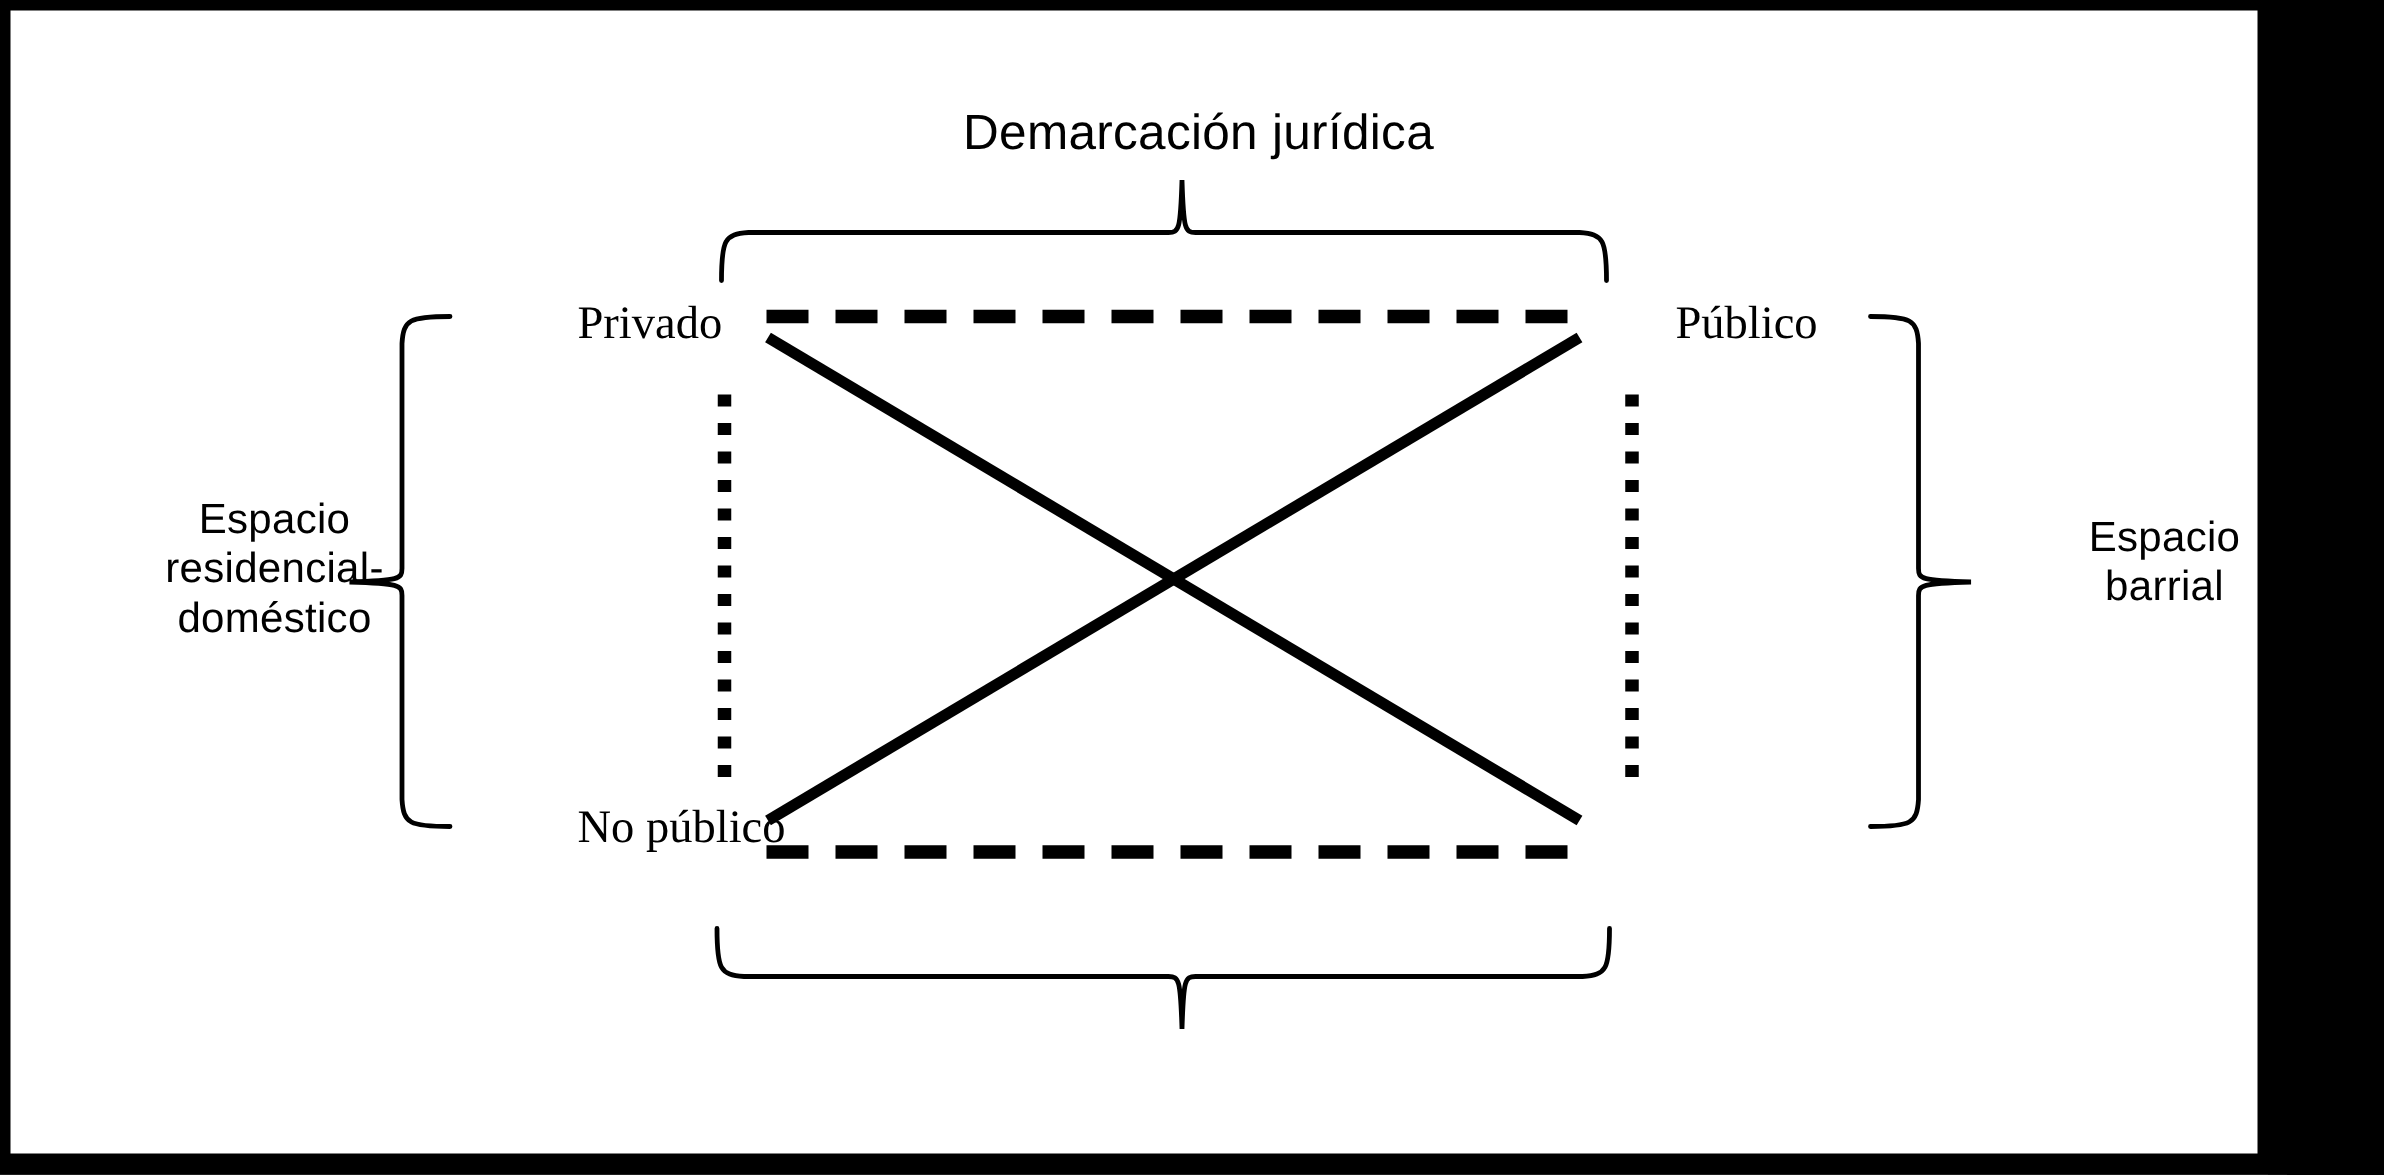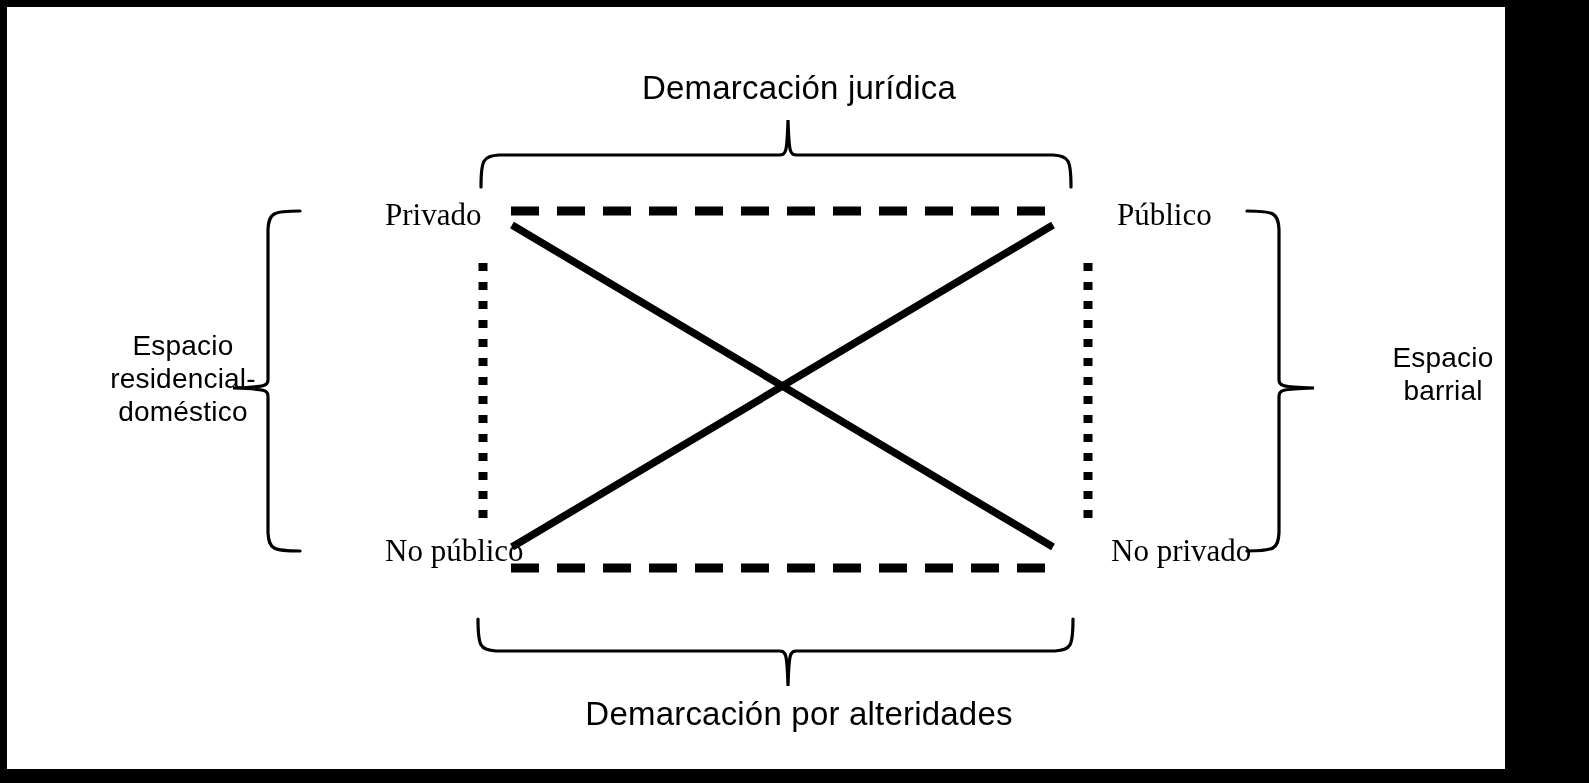--- a/index.html
+++ b/index.html
@@ -116,34 +116,32 @@
       <line x1="1081" y1="256" x2="1081" y2="514" stroke="#000000" stroke-width="9" stroke-dasharray="8 11" stroke-linecap="butt"></line>
 
       <line x1="505" y1="218" x2="1046" y2="540" stroke="#000000" stroke-width="7.5" stroke-linecap="butt"></line>
 
       <line x1="505" y1="540" x2="1046" y2="218" stroke="#000000" stroke-width="7.5" stroke-linecap="butt"></line>
 
     </svg>
 
     <div class="lbl sans-title" id="title-top">Demarcación jurídica</div>
 
-    <div class="lbl sans-title" id="title-bottom">Demarcación por alteridades</div>
 
     <div class="lbl sans-side" id="label-left">Espacio
 residencial-
 doméstico</div>
 
     <div class="lbl sans-side" id="label-right">Espacio
 barrial</div>
 
     <div class="lbl serif-corner" id="corner-tl">Privado</div>
 
     <div class="lbl serif-corner" id="corner-tr">Público</div>
 
     <div class="lbl serif-corner" id="corner-bl">No público</div>
 
-    <div class="lbl serif-corner" id="corner-br">No privado</div>
 
   </div>
 
   <div id="right-band"></div>
 
 </div>
 
 </body></html>

